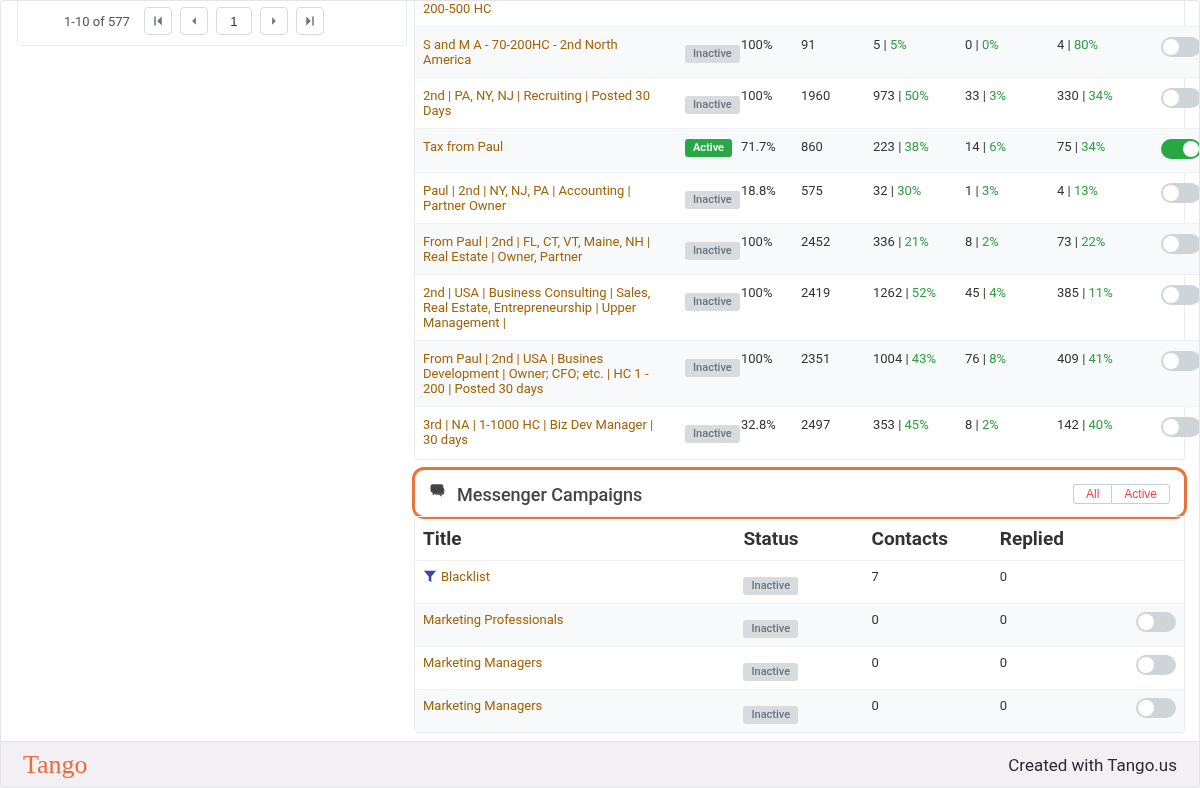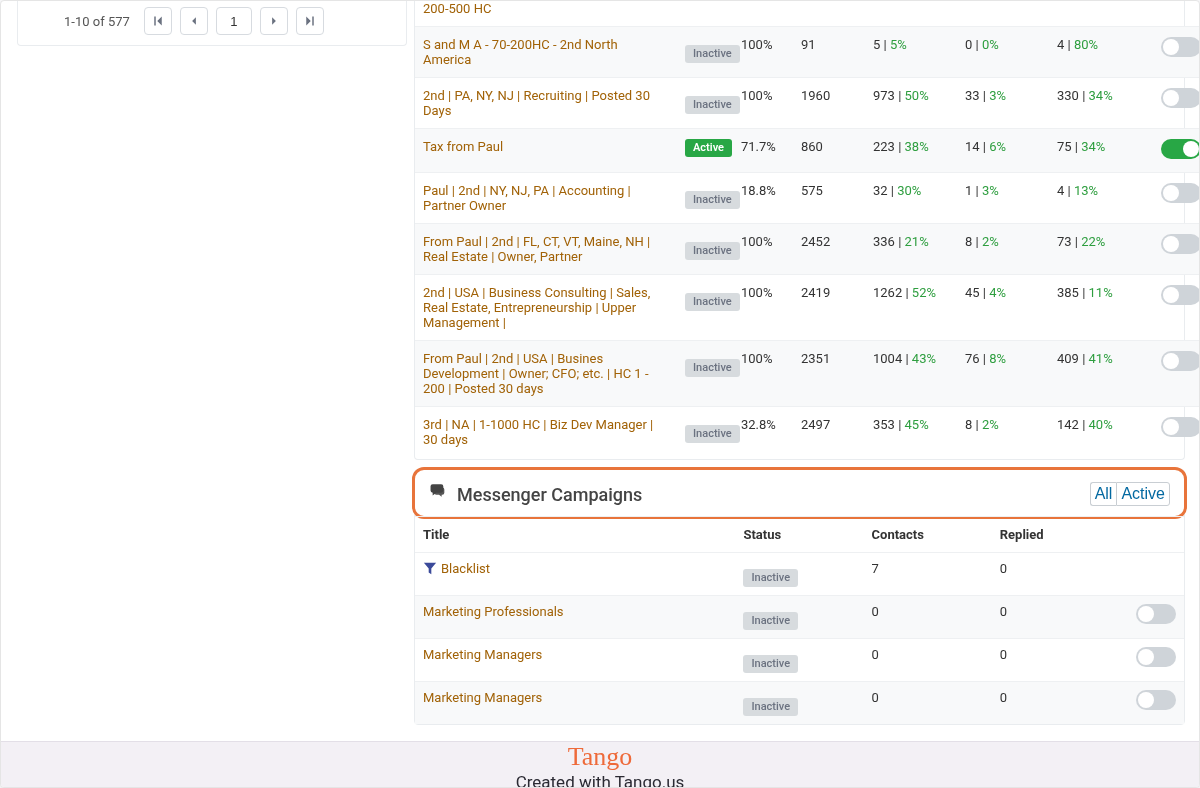--- a/index.html
+++ b/index.html
@@ -38,35 +38,35 @@
   .c-contacts { width: 72px; }
   .c-stat { width: 92px; }
   .c-stat-wide { width: 100px; }
 
   
   .msg-card { position: absolute; left: 413px; top: 468px; right: 14px; background: #fff; border: 1px solid #e9ecef; border-radius: 4px; }
   .msg-header { display: flex; align-items: center; justify-content: space-between; padding: 12px 14px 10px 14px; border: 3px solid #e8743b; border-radius: 12px; margin: -3px; }
   .msg-header .title { display: flex; align-items: center; gap: 8px; font-size: 18px; color: #444; font-weight: 500; }
   .chat-icon svg { width: 20px; height: 20px; fill: #444; }
   .seg { display: flex; }
-  .seg button { font-size: 16px; padding: 2px 4px; border: 1px solid #c9ced3; background: #fff; color: #0369a1; cursor: pointer; }
+  .seg button { font-size: 12px; padding: 2px 12px; border: 1px solid #c9ced3; background: #fff; color: #ef4444; cursor: pointer; }
   .seg button:first-child { border-radius: 3px 0 0 3px; border-right: none; }
   .seg button:last-child { border-radius: 0 3px 3px 0; }
-  .msg-table th { text-align: left; font-size: 13px; font-weight: 700; color: #333; padding: 10px 8px; border-top: 1px solid #eef0f2; }
+  .msg-table th { text-align: left; font-size: 19px; font-weight: 700; color: #333; padding: 10px 8px; border-top: 1px solid #eef0f2; }
   .msg-table td { padding: 8px 8px; font-size: 13px; border-top: 1px solid #eef0f2; }
   .msg-table tr:nth-child(even) td { background: #f8f9fa; }
   .m-title { width: 300px; }
   .m-status { width: 120px; }
   .m-contacts { width: 120px; }
   .m-replied { width: 120px; }
   .m-toggle { width: 60px; text-align: right; padding-right: 14px; }
   .filter-icon svg { width: 14px; height: 14px; fill: #3b4a9a; vertical-align: -2px; margin-right: 4px; }
 
   
-  .footer { position: absolute; left: 0; right: 0; bottom: 0; height: 46px; background: #f3f0f5; display: flex; align-items: center; justify-content: space-between; padding: 0 22px; border-top: 1px solid #e3dfe7; flex-direction: column; }
+  .footer { position: absolute; left: 0; right: 0; bottom: 0; height: 46px; background: #f3f0f5; display: flex; align-items: center; justify-content: space-between; padding: 0 22px; border-top: 1px solid #e3dfe7; }
   .tango-logo { font-family: "Brush Script MT", cursive; font-size: 26px; color: #ee6a3a; }
   .footer-right { font-size: 17px; color: #2b2a33; }
 </style>
 </head>
 <body>
 
 <div class="frame">
   <div class="content">
 
     <div class="left-pager">

